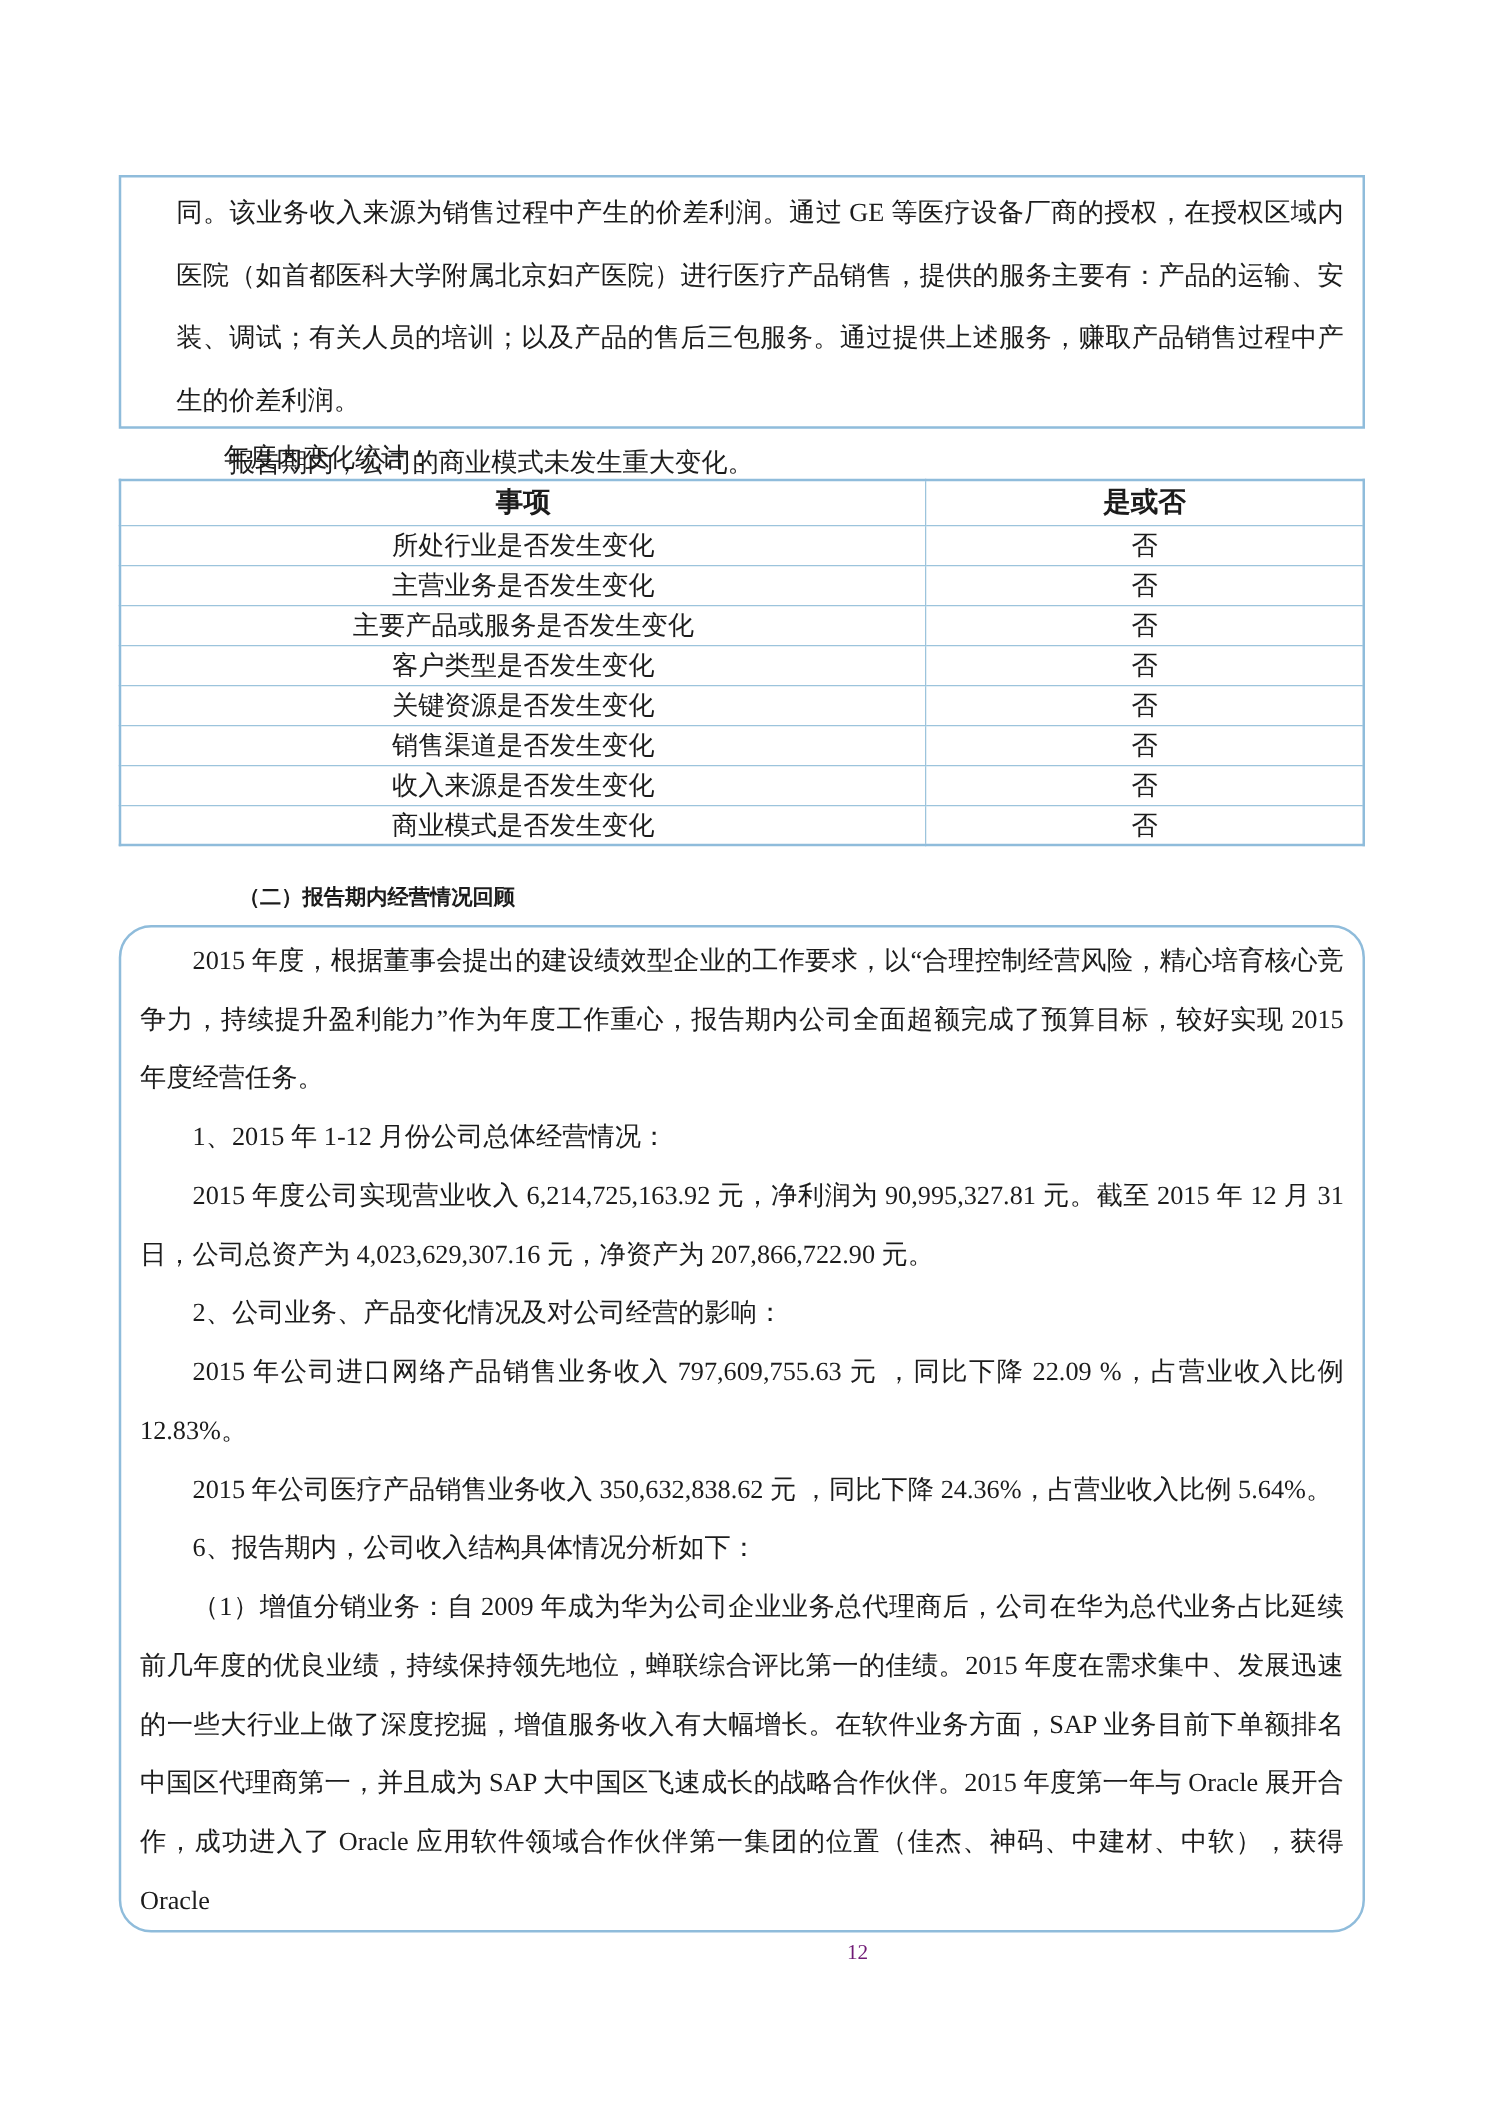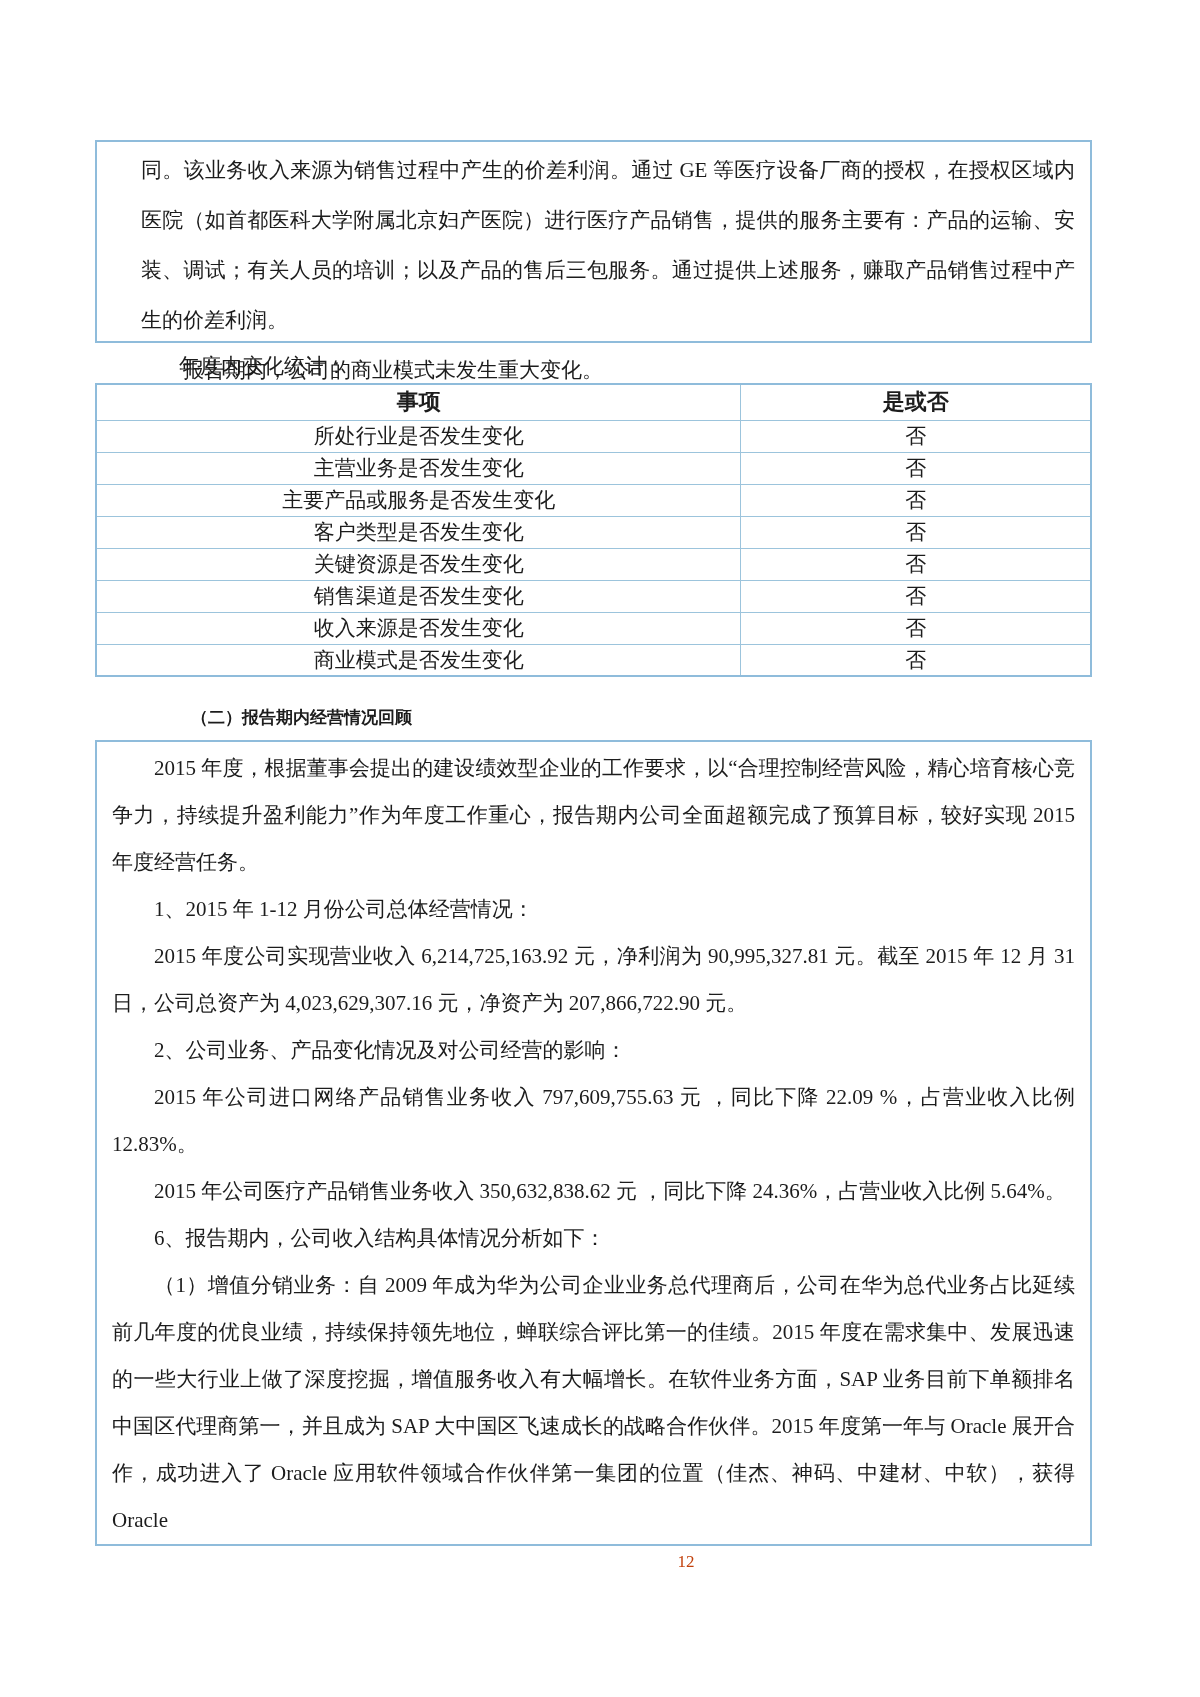--- a/index.html
+++ b/index.html
@@ -20,21 +20,21 @@
     left: 95px;
     width: 997px;
     border: 2px solid #8fbcdb;
     background: #ffffff;
     padding: 3px 15px 0 15px;
     font-size: 21px;
     text-align: justify;
     text-justify: inter-ideograph;
   }
   .box-carryover { top: 140px; height: 203px; line-height: 50px; padding-left: 44px; }
-  .box-review    { top: 740px; height: 806px; line-height: 47px; }
+  .box-review    { top: 740px; height: 806px; line-height: 47px; border-radius: 26px; }
 
   .blue-box p { margin: 0; }
   .blue-box p.indent { text-indent: 2em; }
 
   .table-caption {
     position: absolute;
     top: 352px;
     left: 179px;
     font-size: 21px;
     line-height: 28px;
@@ -79,21 +79,21 @@
     line-height: 32px;
   }
 
   .page-number {
     position: absolute;
     top: 1552px;
     left: 656px;
     width: 60px;
     text-align: center;
     font-size: 17px;
-    color: #c2410c;
+    color: #701a75;
   }
 </style>
 </head>
 <body>
 
 <div class="page">
 
   <div class="blue-box box-carryover">
       <p>同。该业务收入来源为销售过程中产生的价差利润。通过 GE 等医疗设备厂商的授权，在授权区域内医院（如首都医科大学附属北京妇产医院）进行医疗产品销售，提供的服务主要有：产品的运输、安装、调试；有关人员的培训；以及产品的售后三包服务。通过提供上述服务，赚取产品销售过程中产生的价差利润。</p>
       <p class="indent">报告期内，公司的商业模式未发生重大变化。</p>

